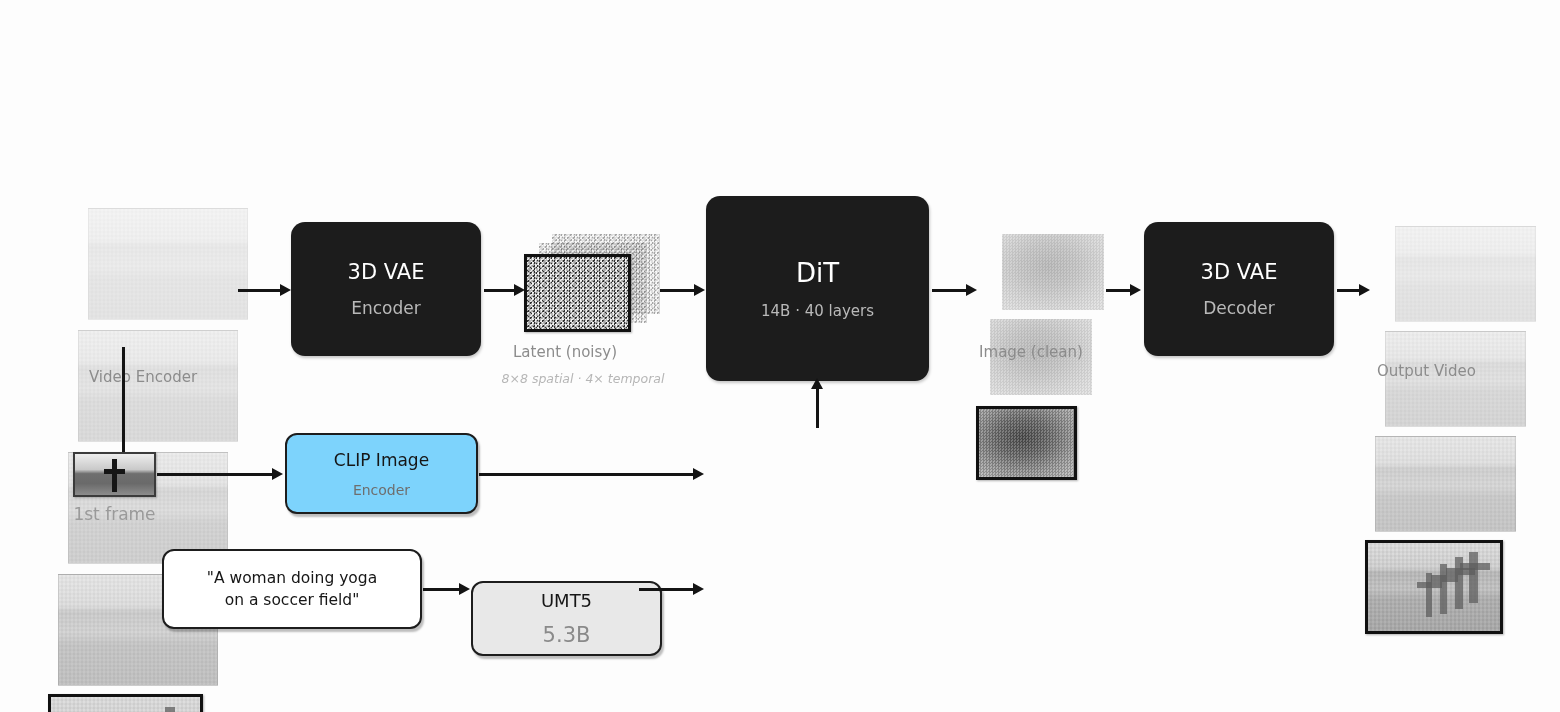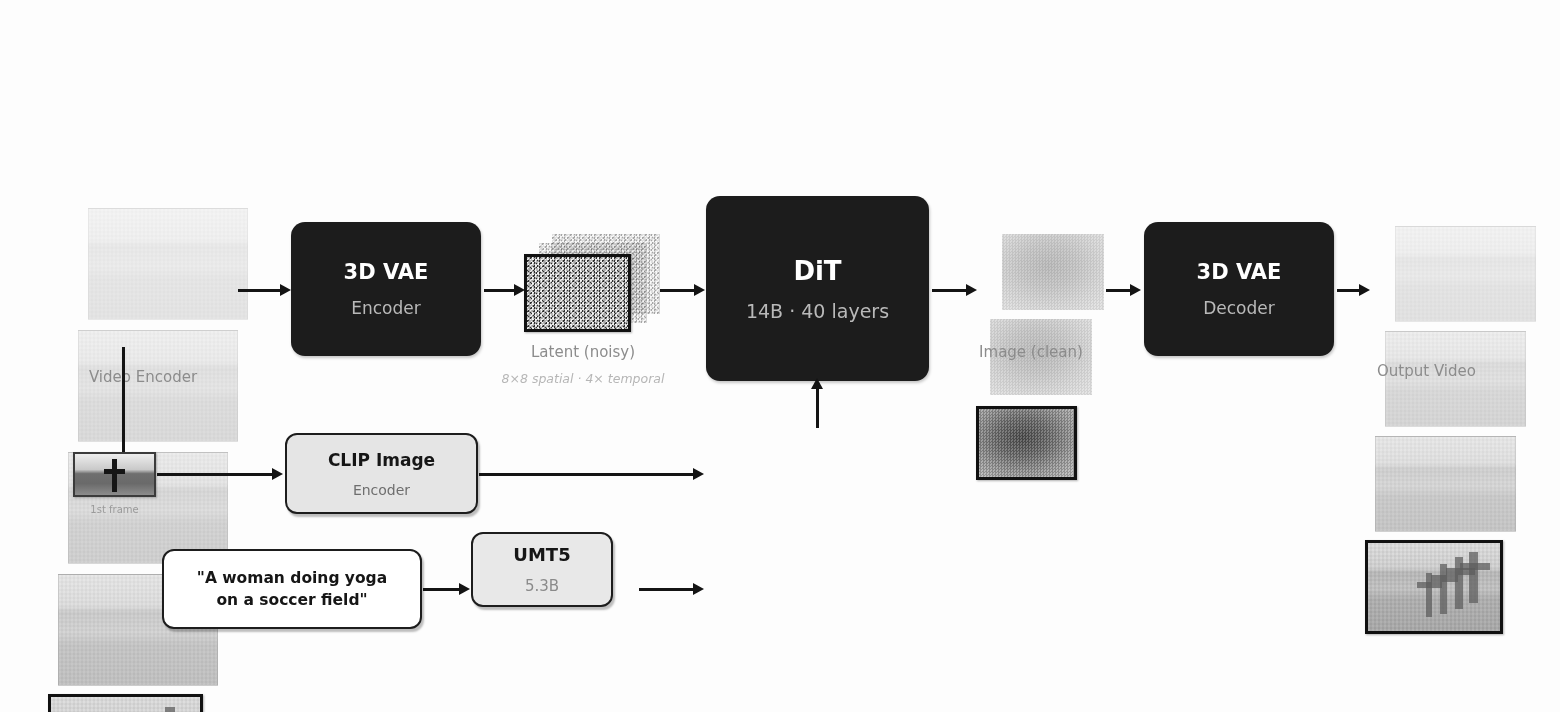--- a/index.html
+++ b/index.html
@@ -21,62 +21,62 @@
 
   
   .box{
     position:absolute;
     border-radius:12px;
     display:flex;flex-direction:column;
     align-items:center;justify-content:center;
     box-sizing:border-box;
     text-align:center;
   }
-  .box .ttl{font-weight:bold;}
+  .box .ttl{font-weight:normal;}
   .box .sub{margin-top:14px;}
 
   .box-dark{
     background:#1c1c1c;border-radius:14px;
     box-shadow:1px 2px 3px rgba(0,0,0,.22);
   }
   .box-dark .ttl{color:#ffffff;font-size:21px;}
   .box-dark .sub{color:#b9b9b9;font-size:17px;font-weight:normal;}
 
   .box-grey{
-    background:#e5e5e5;border:2.5px solid #1d1d1d;
+    background:#7dd3fc;border:2.5px solid #1d1d1d;
     box-shadow:2px 3px 2px rgba(0,0,0,.25);
   }
   .box-grey .ttl{color:#161616;font-size:17px;}
   .box-grey .sub{color:#6e6e6e;font-size:14px;font-weight:normal;margin-top:12px;}
 
   .box-light{
     background:#e8e8e8;border:2.5px solid #1d1d1d;
     box-shadow:2px 3px 2px rgba(0,0,0,.25);
   }
   .box-light .ttl{color:#161616;font-size:18px;}
-  .box-light .sub{color:#8a8a8a;font-size:15px;font-weight:normal;margin-top:12px;}
+  .box-light .sub{color:#8a8a8a;font-size:21px;font-weight:normal;margin-top:12px;}
 
   .box-white{
     background:#f2f2f2;border:2.5px solid #1d1d1d;
     box-shadow:2px 3px 2px rgba(0,0,0,.25);
   }
   .box-white .ttl{color:#161616;font-size:17px;line-height:1.35;}
 
   .box-prompt{
     background:#ffffff;border:2.5px solid #1d1d1d;
     box-shadow:2px 3px 2px rgba(0,0,0,.25);
   }
   .box-prompt .ttl{color:#161616;font-size:15.5px;line-height:1.45;}
 
   
   .cap{
     position:absolute;text-align:center;
     color:#8c8c8c;font-size:15px;white-space:nowrap;
   }
-  .cap.small{font-size:10px;color:#9a9a9a;}
+  .cap.small{font-size:17px;color:#9a9a9a;}
   .cap.sub2{font-size:12.5px;color:#b6b6b6;font-style:italic;}
 
   
   .stack{position:absolute;}
   .frm{position:absolute;box-sizing:border-box;}
   .frm.ghost{border:1px solid rgba(60,60,60,.22);}
   .frm.front{border:3px solid #111;box-shadow:1px 1px 2px rgba(0,0,0,.3);}
 
   
   .vid{
@@ -177,29 +177,29 @@
   </div>
 
   <div class="ln hln" style="left:484px;top:289px;width:32px;"></div>
   <div class="arrowhead" style="left:514px;top:284px;"></div>
 
   <div class="stack" style="left:524px;top:234px;width:140px;height:110px;">
     <div class="frm noisy ghosty" style="left:28px;top:0px;width:108px;height:80px;"></div>
     <div class="frm noisy ghosty" style="left:15px;top:9px;width:108px;height:80px;"></div>
     <div class="frm front noisy" style="left:0px;top:20px;width:107px;height:78px;"></div>
   </div>
-  <div class="cap" style="left:498px;top:343px;width:170px;">Latent (noisy)</div>
+  <div class="cap" style="left:480px;top:343px;width:170px;">Latent (noisy)</div>
   <div class="cap sub2" style="left:488px;top:371px;width:190px;">8×8 spatial · 4× temporal</div>
 
   <div class="ln hln" style="left:660px;top:289px;width:36px;"></div>
   <div class="arrowhead" style="left:694px;top:284px;"></div>
 
   <div class="box box-dark" style="left:706px;top:196px;width:223px;height:185px;">
     <div class="ttl" style="font-size:26px;">DiT</div>
-    <div class="sub" style="font-size:19px;">14B · 40 layers</div>
+    <div class="sub" style="font-size:15px;">14B · 40 layers</div>
   </div>
 
   <div class="ln hln" style="left:932px;top:289px;width:36px;"></div>
   <div class="arrowhead" style="left:966px;top:284px;"></div>
 
   <div class="stack" style="left:976px;top:234px;width:135px;height:110px;">
     <div class="frm clean ghosty" style="left:26px;top:0px;width:102px;height:76px;"></div>
     <div class="frm clean ghosty" style="left:14px;top:9px;width:102px;height:76px;"></div>
     <div class="frm front clean" style="left:0px;top:20px;width:101px;height:74px;"></div>
   </div>
@@ -245,21 +245,21 @@
   <div class="arrowhead" style="left:693px;top:468px;"></div>
 
   <div class="box box-prompt" style="left:162px;top:549px;width:260px;height:80px;">
     <div class="ttl">"A woman doing yoga</div>
     <div class="ttl" style="margin-top:0;">on a soccer field"</div>
   </div>
 
   <div class="ln hln" style="left:423px;top:588px;width:38px;"></div>
   <div class="arrowhead" style="left:459px;top:583px;"></div>
 
-  <div class="box box-light" style="left:471px;top:532px;width:142px;height:75px;">
+  <div class="box box-light" style="left:471px;top:581px;width:191px;height:75px;">
     <div class="ttl">UMT5</div>
     <div class="sub">5.3B</div>
   </div>
 
   <div class="ln hln" style="left:639px;top:588px;width:56px;"></div>
   <div class="arrowhead" style="left:693px;top:583px;"></div>
 
 
   <div class="ln vln" style="left:816px;top:388px;height:40px;"></div>
   <div class="arrowhead up" style="left:811px;top:378px;"></div>

